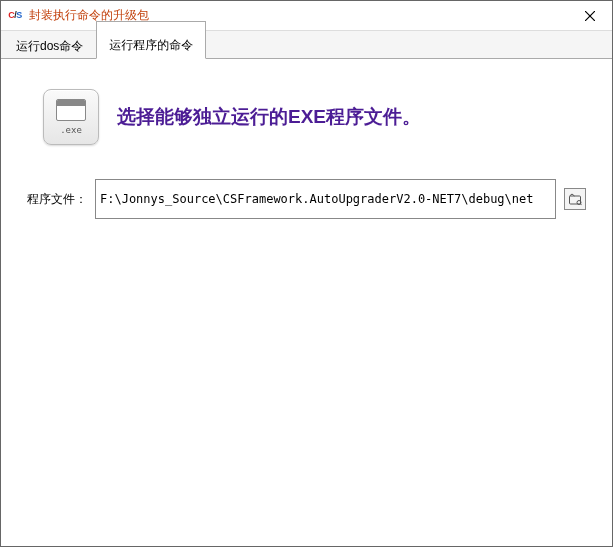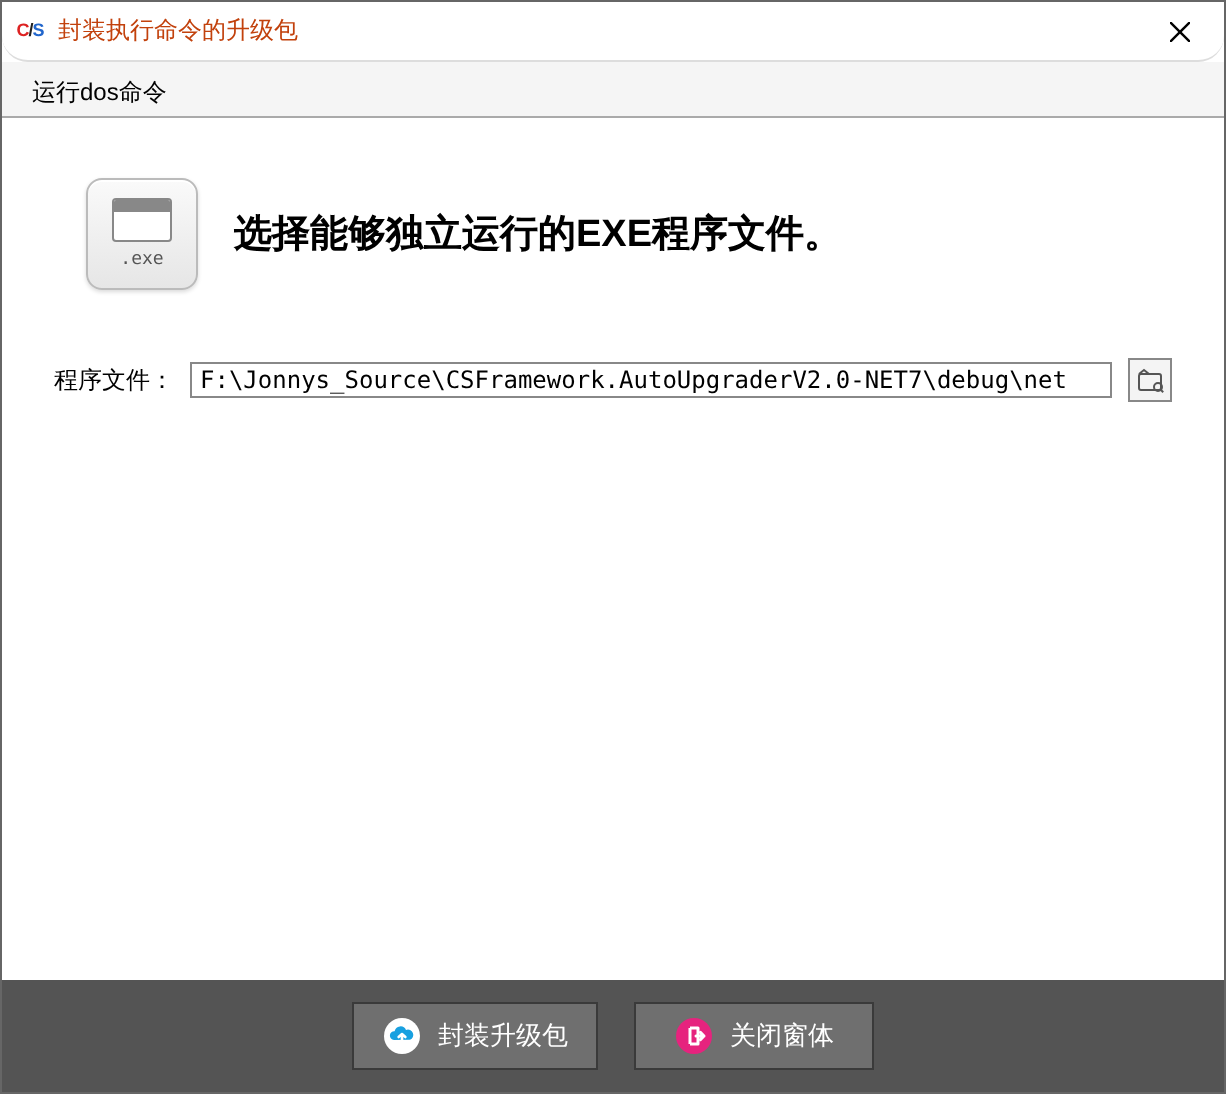--- a/index.html
+++ b/index.html
@@ -18,21 +18,20 @@
     display: flex;
     flex-direction: column;
   }
   .titlebar {
     height: 30px;
     background: #fff;
     border-bottom: 1px solid #ddd;
     display: flex;
     align-items: center;
     padding: 0 0 0 6px;
-    border-radius: 13px;
   }
   .app-icon {
     width: 16px;
     height: 16px;
     margin-right: 6px;
     display: inline-flex;
     align-items: center;
     justify-content: center;
   }
   .app-icon-inner {
@@ -124,39 +123,39 @@
     background: #888;
   }
   .exe-icon-label {
     font-size: 9px;
     color: #555;
     margin-top: 4px;
     font-family: "SimSun", monospace;
   }
   .hero-text {
     font-size: 19px;
-    color: #000000;
+    color: #4c1d95;
     font-weight: bold;
   }
   .hero-text .exe-strong { font-weight: bold; }
 
   .field-row {
     display: flex;
     align-items: center;
     margin-top: 34px;
     gap: 8px;
   }
   .field-label {
     font-size: 12px;
     color: #000;
     white-space: nowrap;
   }
   .field-input {
     flex: 1;
-    height: 18px;
+    height: 40px;
     border: 1px solid #888;
     padding: 0 4px;
     font-size: 12px;
     font-family: "SimSun", monospace;
     color: #000;
     background: #fff;
   }
   .browse-btn {
     width: 22px;
     height: 22px;
@@ -214,20 +213,21 @@
     <div class="titlebar-close">
       <svg width="10" height="10" viewBox="0 0 10 10">
         <line x1="0" y1="0" x2="10" y2="10" stroke="currentColor" stroke-width="1.2"></line>
         <line x1="10" y1="0" x2="0" y2="10" stroke="currentColor" stroke-width="1.2"></line>
       </svg>
     </div>
   </div>
 
   <div class="tabbar">
     <div class="tab">运行dos命令</div>
+    <div class="tab active">运行程序的命令</div>
   </div>
 
   <div class="content">
 
     <div class="hero">
       <div class="exe-icon">
         <div class="exe-icon-window">
           <div class="exe-icon-window-top"></div>
         </div>
         <div class="exe-icon-label">.exe</div>
@@ -245,36 +245,14 @@
           <rect x="1.5" y="4" width="11" height="8" rx="1" fill="none" stroke="#555" stroke-width="1"></rect>
           <path d="M1.5 4 L4 2 L6.5 4" fill="none" stroke="#555" stroke-width="1"></path>
           <circle cx="11" cy="10.5" r="2" fill="none" stroke="#555" stroke-width="1"></circle>
           <line x1="12.4" y1="11.9" x2="13.6" y2="13.1" stroke="#555" stroke-width="1"></line>
         </svg>
       </div>
     </div>
 
   </div>
 
-  <div class="footer">
-    <button class="footer-btn">
-      <span class="footer-icon">
-        <svg width="20" height="20" viewBox="0 0 20 20">
-          <circle cx="10" cy="10" r="9" fill="#fff"></circle>
-          <path d="M6 12 a2.2 2.2 0 0 1 0.3-4.4 A3 3 0 0 1 12 7 a2.4 2.4 0 0 1 2 4.9 L6 12 Z" fill="#18a0e0"></path>
-          <path d="M10 13 L10 9 M8.3 10.5 L10 9 L11.7 10.5" fill="none" stroke="#fff" stroke-width="1.3" stroke-linecap="round" stroke-linejoin="round"></path>
-        </svg>
-      </span>
-      <span>封装升级包</span>
-    </button>
-    <button class="footer-btn">
-      <span class="footer-icon">
-        <svg width="20" height="20" viewBox="0 0 20 20">
-          <circle cx="10" cy="10" r="9" fill="#e6237e"></circle>
-          <path d="M8 6 L8 14 M8 6 L12 6 L12 14 L8 14" fill="none" stroke="#fff" stroke-width="1.5" stroke-linejoin="round"></path>
-          <path d="M11 10 L15 10 M13.2 8.2 L15 10 L13.2 11.8" fill="none" stroke="#fff" stroke-width="1.5" stroke-linecap="round" stroke-linejoin="round"></path>
-        </svg>
-      </span>
-      <span>关闭窗体</span>
-    </button>
-  </div>
 
 </div>
 
 </body></html>

